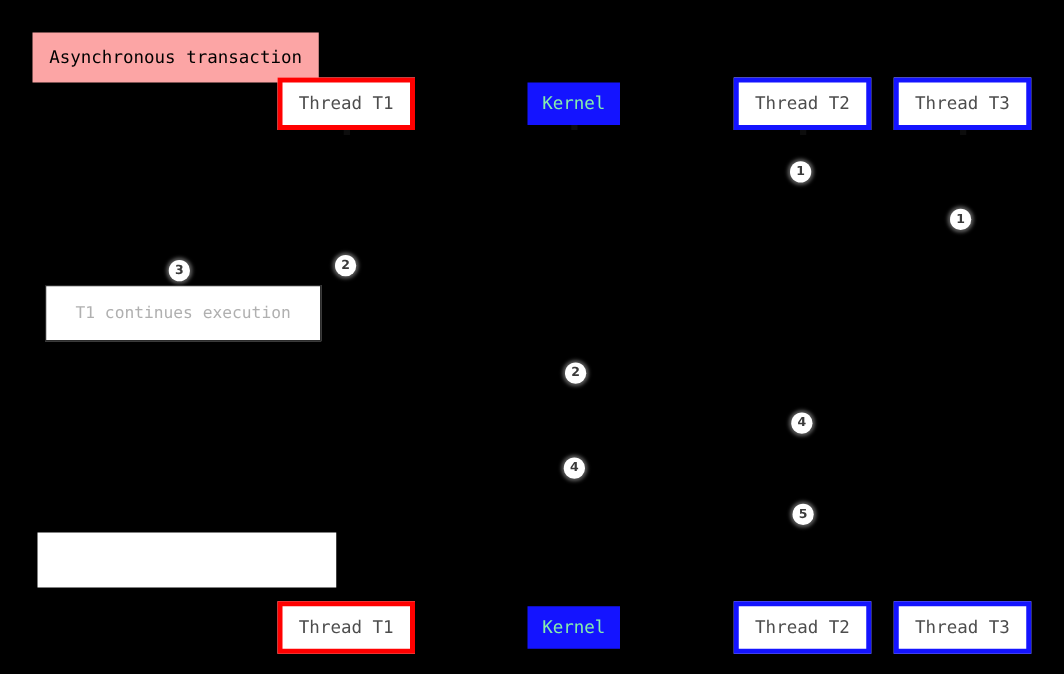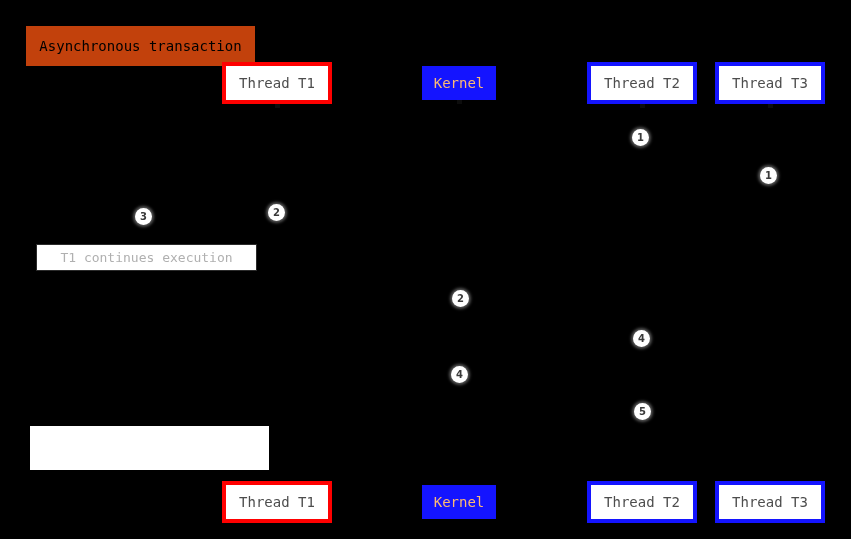--- a/index.html
+++ b/index.html
@@ -21,41 +21,41 @@
     position: absolute;
     box-sizing: border-box;
     display: flex;
     align-items: center;
     justify-content: center;
     white-space: pre;
   }
 
   
   .title-box {
-    background: #c2410c;
+    background: #fca5a5;
     color: #000000;
     font-size: 14px;
     letter-spacing: 0px;
     padding: 20px 6px;
     line-height: 1.2;
   }
 
   
   .participant {
     font-size: 14px;
     background: #ffffff;
     color: #4d4d4d;
     border: 4px solid #ff0000;
     letter-spacing: 0px;
   }
   .participant.red   { border-color: #ff0000; text-align: right; }
   .participant.blue  { border-color: #1414ff; text-align: right; }
   .participant.kernel {
     background: #1414ff;
-    color: #fdba74;
+    color: #86efac;
     border: none;
   }
 
   
   .note-box {
     background: #ffffff;
     color: #b0b0b0;
     border: 1px solid #2b2b2b;
     font-size: 13px;
     letter-spacing: 0px;
@@ -117,21 +117,21 @@
   <div class="node title-box" style="left:26px; top:26px; width:229px; height:25px;">Asynchronous transaction</div>
 
   <div id="participants-top">
       <div class="node participant red" style="left: 222px; top: 62px; width: 110px; height: 42px;"><span>Thread T1</span></div>
       <div class="node participant kernel" style="left: 422px; top: 66px; width: 74px; height: 34px;"><span>Kernel</span></div>
       <div class="node participant blue" style="left: 587px; top: 62px; width: 110px; height: 42px;"><span>Thread T2</span></div>
       <div class="node participant blue" style="left: 715px; top: 62px; width: 110px; height: 42px;"><span>Thread T3</span></div>
     </div>
 
   <div id="notes">
-      <div class="node note-box" style="left: 36px; top: 244px; width: 221px; height: 27px;"><span>T1 continues execution</span></div>
+      <div class="node note-box" style="left: 36px; top: 228px; width: 221px; height: 45px;"><span>T1 continues execution</span></div>
     </div>
 
   <div id="blank-boxes">
       <div class="node blank-box" style="left: 30px; top: 426px; width: 239px; height: 44px;"></div>
     </div>
 
   <div id="step-markers">
       <div class="step-marker" style="left: 632px; top: 129px;">1</div>
       <div class="step-marker" style="left: 760px; top: 167px;">1</div>
       <div class="step-marker" style="left: 135px; top: 208px;">3</div>

